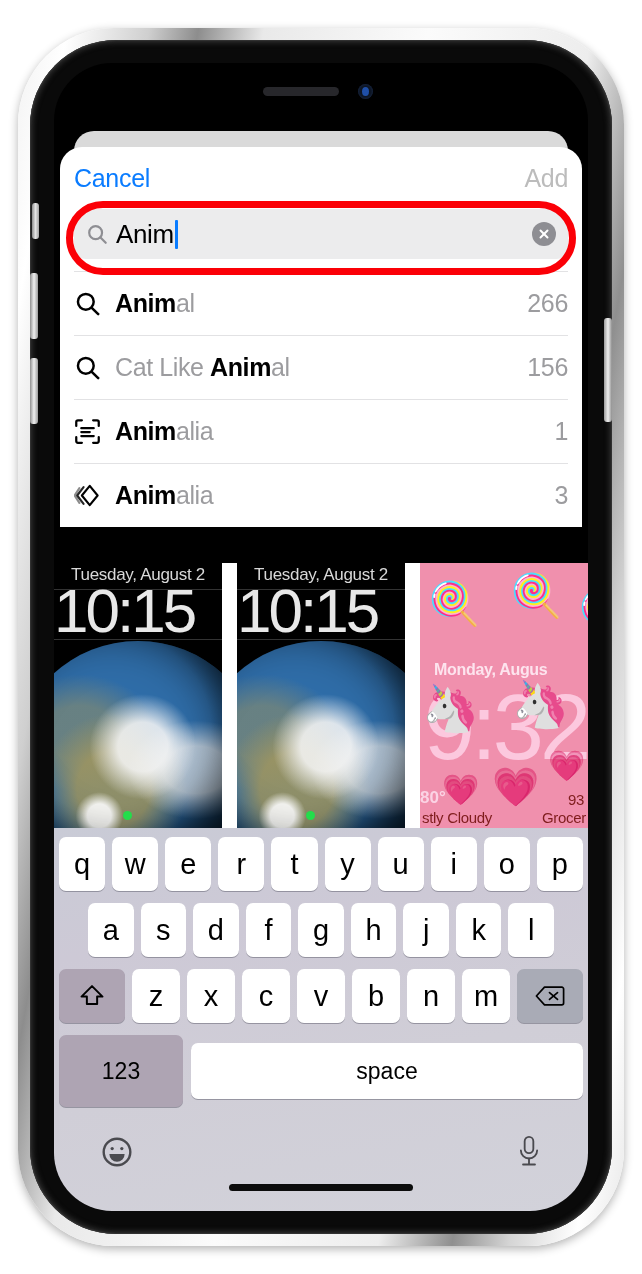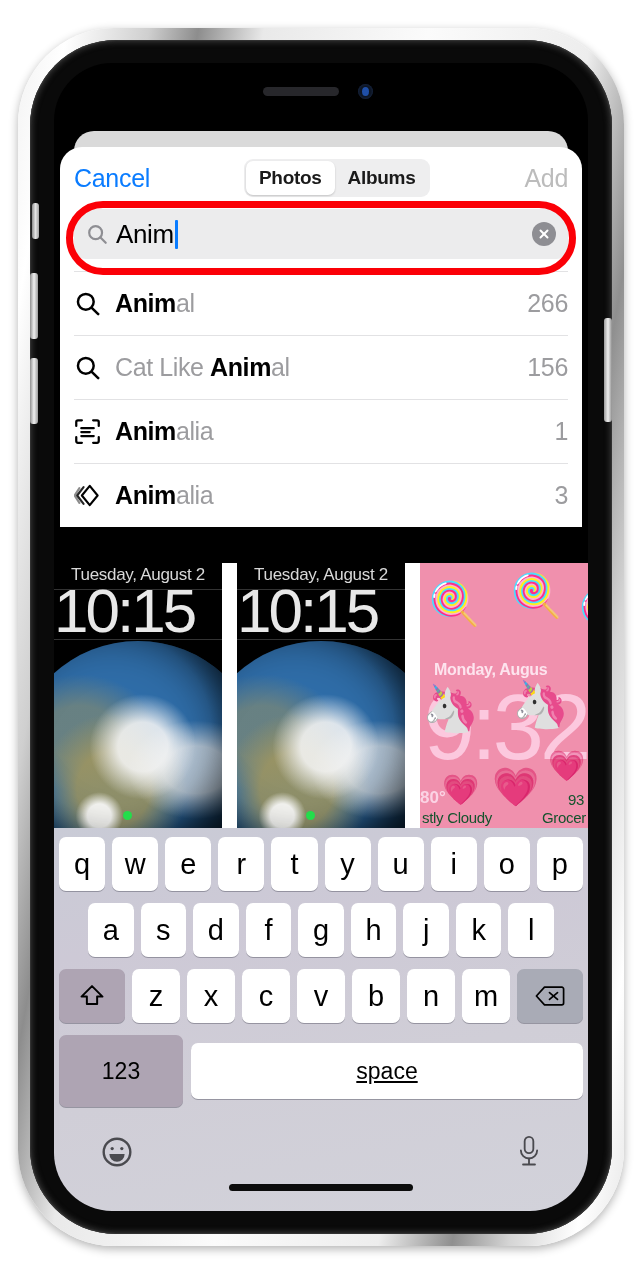--- a/index.html
+++ b/index.html
@@ -172,21 +172,21 @@
     color:#fde4ee; font-size:16px; font-weight:bold; white-space:nowrap;
     letter-spacing:-.3px;
   }
   .wp-pink .pk-time{
     position:absolute; top:112px; left:4px;
     color:#fcc8de; font-size:92px; font-weight:300; letter-spacing:-4px;
     white-space:nowrap;
   }
   .pk-emoji{ position:absolute; line-height:1; }
   .pk-widget{
-    position:absolute; bottom:2px; color:#14532d; font-size:15px;
+    position:absolute; bottom:2px; color:#7f1d1d; font-size:15px;
     white-space:nowrap; letter-spacing:-.3px;
   }
   .pk-temp{ position:absolute; bottom:20px; color:#fbd3e4; font-size:17px; font-weight:bold; }
 
   
   #keyboard{
     position:absolute; left:0; right:0; top:765px; bottom:0;
     background:linear-gradient(170deg,#c9cbd6 0%,#cdc9d6 28%,#d0ced7 60%,#d2d2da 100%);
     z-index:3; padding-top:9px;
   }
@@ -202,21 +202,21 @@
     font-size:29px; color:#000; font-weight:300;
     box-shadow:0 1px 0 rgba(80,80,95,.45);
   }
   .key-spacer{ flex:0 0 22px; }
   .key-mod{
     background:#aea4b3; flex:0 0 66px; min-width:66px;
     box-shadow:0 1px 0 rgba(80,80,95,.45);
   }
   .key-del{ background:#a9abb6; flex:0 0 66px; min-width:66px; }
   .key-123{ background:#aea4b3; flex:0 0 124px; min-width:124px; font-size:23px; height:72px; }
-  .key-space{ flex:1; height:56px; font-size:23px; font-weight:400;text-decoration:underline; }
+  .key-space{ flex:1; height:56px; font-size:23px; font-weight:400; }
   .key-search{
     background:#0a7cff; color:#fff; flex:0 0 126px; min-width:126px;
     height:56px; font-size:23px; font-weight:400;
   }
   #kb-bottom-bar{
     position:absolute; left:0; right:0; bottom:0; height:84px;
   }
   #emoji-key{ position:absolute; left:46px; top:8px; width:34px; height:34px; }
   #mic-key{ position:absolute; right:46px; top:6px; width:26px; height:38px; }
   #home-indicator{
@@ -278,24 +278,20 @@
       </div>
     </div>
 
     <div id="sheet-backdrop"></div>
 
     <div id="modal-sheet">
 
       <div id="sheet-header">
         <div id="cancel-button">Cancel</div>
 
-        <div id="segmented-control">
-          <div class="segment selected">Photos</div>
-          <div class="segment">Albums</div>
-        </div>
 
         <div id="add-button">Add</div>
       </div>
 
       <div id="search-row">
         <div id="annotation-ring"></div>
 
         <div id="search-field">
           <svg id="search-icon" viewBox="0 0 24 24" fill="none" stroke="#8e8e93" stroke-width="2.4" stroke-linecap="round">
             <circle cx="10.5" cy="10.5" r="7"></circle>

